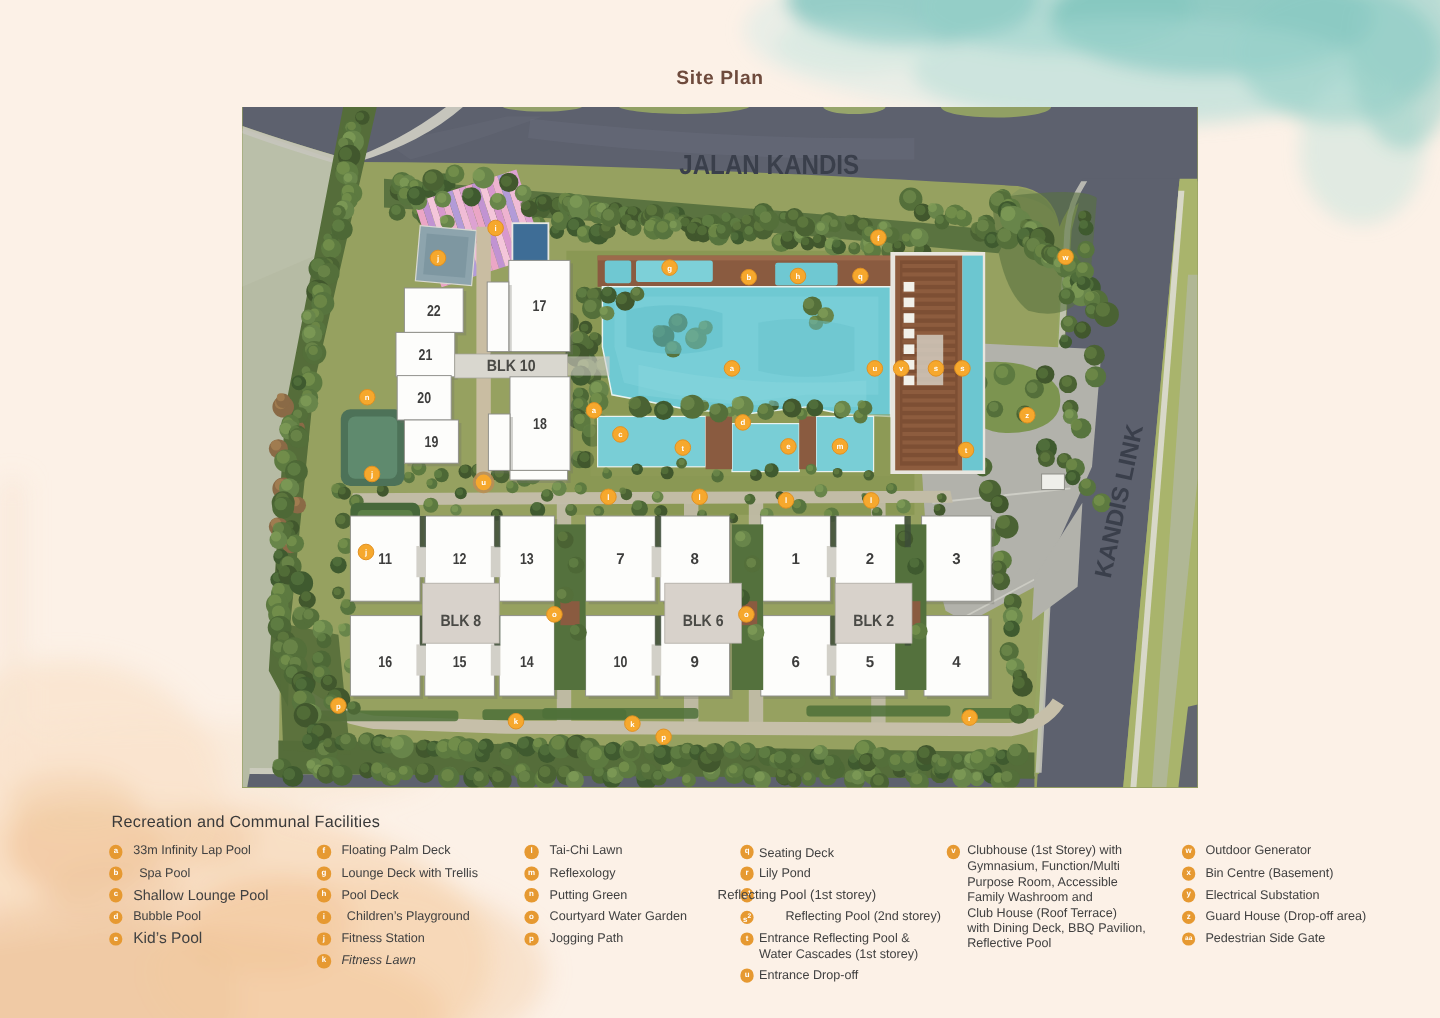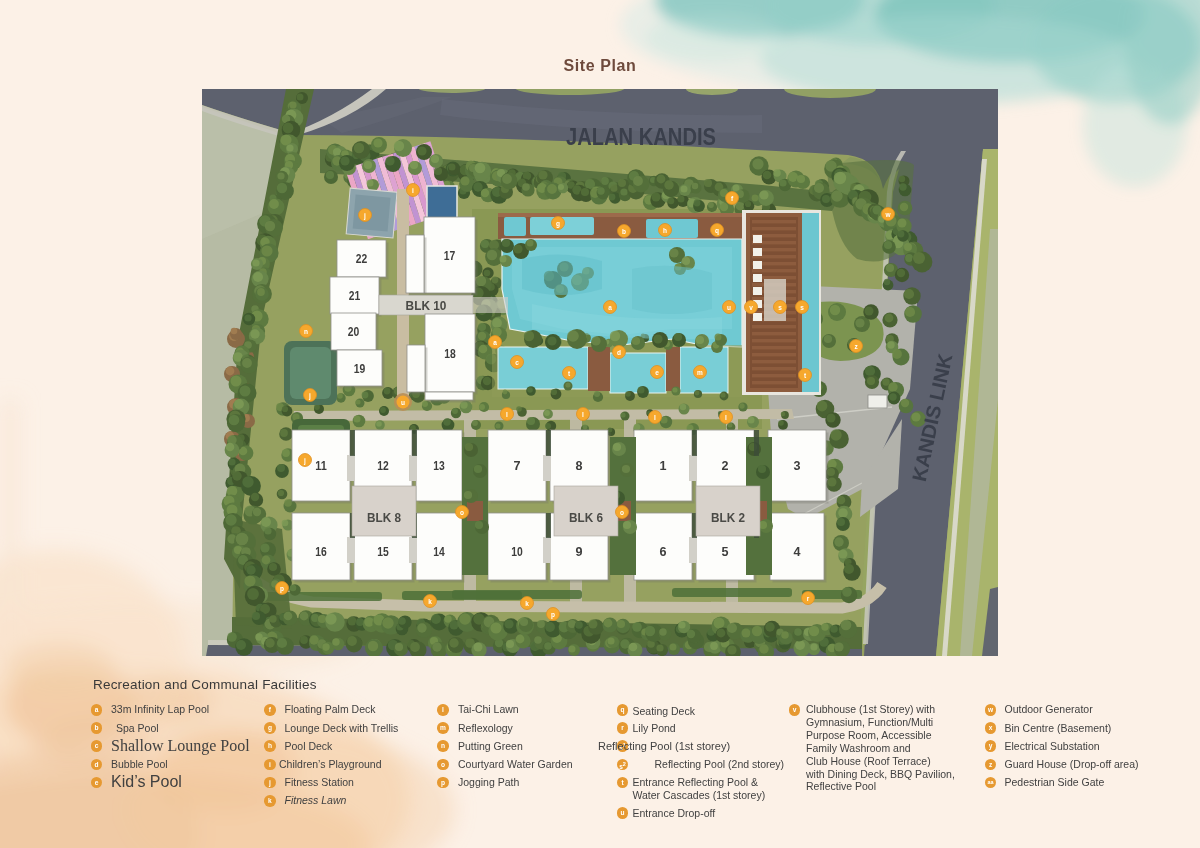--- a/index.html
+++ b/index.html
@@ -1513,33 +1513,33 @@
       <text x="524" y="330.5" font-size="6.5" fill="#fff" text-anchor="middle" style="font-family:'Liberation Sans';font-weight:bold">l</text>
       <text x="439" y="56" font-size="23" fill="#3a3f4b" text-anchor="middle" style="font-family:'Liberation Sans';font-weight:bold" textLength="150" lengthAdjust="spacingAndGlyphs">JALAN KANDIS</text>
       <text x="737" y="330" font-size="20" fill="#3a3f4b" text-anchor="middle" transform="rotate(-78 737 330)" style="font-family:'Liberation Sans';font-weight:bold" textLength="130" lengthAdjust="spacingAndGlyphs">KANDIS LINK</text>
     </svg></div>
 <div style="position:absolute;left:93px;top:677px;font-size:13.5px;color:#393939;letter-spacing:0.2px;">Recreation and Communal Facilities</div>
 <div style="position:absolute;left:90.8px;top:704.0px;width:11.5px;height:11.5px;border-radius:50%;background:#e69931;color:#fff;font-size:6.6px;font-weight:bold;text-align:center;line-height:11.5px;">a</div>
 <div style="position:absolute;left:111.0px;top:703.3px;font-size:10.5px;line-height:12.85px;color:#414141;white-space:nowrap;">33m Infinity Lap Pool</div>
 <div style="position:absolute;left:90.8px;top:722.2px;width:11.5px;height:11.5px;border-radius:50%;background:#e69931;color:#fff;font-size:6.6px;font-weight:bold;text-align:center;line-height:11.5px;">b</div>
 <div style="position:absolute;left:116px;top:721.5px;font-size:10.5px;line-height:12.85px;color:#414141;white-space:nowrap;">Spa Pool</div>
 <div style="position:absolute;left:90.8px;top:740.4px;width:11.5px;height:11.5px;border-radius:50%;background:#e69931;color:#fff;font-size:6.6px;font-weight:bold;text-align:center;line-height:11.5px;">c</div>
-<div style="position:absolute;left:111.0px;top:739.7px;font-size:16px;line-height:12.85px;color:#414141;white-space:nowrap;font-family:Liberation Serif, serif;">Shallow Lounge Pool</div>
+<div style="position:absolute;left:111.0px;top:739.7px;font-size:12px;line-height:12.85px;color:#414141;white-space:nowrap;">Shallow Lounge Pool</div>
 <div style="position:absolute;left:90.8px;top:758.6px;width:11.5px;height:11.5px;border-radius:50%;background:#e69931;color:#fff;font-size:6.6px;font-weight:bold;text-align:center;line-height:11.5px;">d</div>
 <div style="position:absolute;left:111.0px;top:758.0px;font-size:10.5px;line-height:12.85px;color:#414141;white-space:nowrap;">Bubble Pool</div>
 <div style="position:absolute;left:90.8px;top:776.9px;width:11.5px;height:11.5px;border-radius:50%;background:#e69931;color:#fff;font-size:6.6px;font-weight:bold;text-align:center;line-height:11.5px;">e</div>
-<div style="position:absolute;left:111.0px;top:776.2px;font-size:16px;line-height:12.85px;color:#414141;white-space:nowrap;">Kid’s Pool</div>
+<div style="position:absolute;left:111.0px;top:776.2px;font-size:13px;line-height:12.85px;color:#414141;white-space:nowrap;">Kid’s Pool</div>
 <div style="position:absolute;left:264.2px;top:704.0px;width:11.5px;height:11.5px;border-radius:50%;background:#e69931;color:#fff;font-size:6.6px;font-weight:bold;text-align:center;line-height:11.5px;">f</div>
 <div style="position:absolute;left:284.5px;top:703.3px;font-size:10.5px;line-height:12.85px;color:#414141;white-space:nowrap;">Floating Palm Deck</div>
 <div style="position:absolute;left:264.2px;top:722.2px;width:11.5px;height:11.5px;border-radius:50%;background:#e69931;color:#fff;font-size:6.6px;font-weight:bold;text-align:center;line-height:11.5px;">g</div>
 <div style="position:absolute;left:284.5px;top:721.5px;font-size:10.5px;line-height:12.85px;color:#414141;white-space:nowrap;">Lounge Deck with Trellis</div>
 <div style="position:absolute;left:264.2px;top:740.4px;width:11.5px;height:11.5px;border-radius:50%;background:#e69931;color:#fff;font-size:6.6px;font-weight:bold;text-align:center;line-height:11.5px;">h</div>
 <div style="position:absolute;left:284.5px;top:739.7px;font-size:10.5px;line-height:12.85px;color:#414141;white-space:nowrap;">Pool Deck</div>
 <div style="position:absolute;left:264.2px;top:758.6px;width:11.5px;height:11.5px;border-radius:50%;background:#e69931;color:#fff;font-size:6.6px;font-weight:bold;text-align:center;line-height:11.5px;">i</div>
-<div style="position:absolute;left:279px;top:758.0px;font-size:10.5px;line-height:12.85px;color:#414141;white-space:nowrap;">Children’s Playground</div>
+<div style="position:absolute;left:289px;top:758.0px;font-size:10.5px;line-height:12.85px;color:#414141;white-space:nowrap;">Children’s Playground</div>
 <div style="position:absolute;left:264.2px;top:776.9px;width:11.5px;height:11.5px;border-radius:50%;background:#e69931;color:#fff;font-size:6.6px;font-weight:bold;text-align:center;line-height:11.5px;">j</div>
 <div style="position:absolute;left:284.5px;top:776.2px;font-size:10.5px;line-height:12.85px;color:#414141;white-space:nowrap;">Fitness Station</div>
 <div style="position:absolute;left:264.2px;top:795.1px;width:11.5px;height:11.5px;border-radius:50%;background:#e69931;color:#fff;font-size:6.6px;font-weight:bold;text-align:center;line-height:11.5px;">k</div>
 <div style="position:absolute;left:284.5px;top:794.4px;font-size:10.5px;line-height:12.85px;color:#414141;white-space:nowrap;font-style:italic;">Fitness Lawn</div>
 <div style="position:absolute;left:437.2px;top:704.0px;width:11.5px;height:11.5px;border-radius:50%;background:#e69931;color:#fff;font-size:6.6px;font-weight:bold;text-align:center;line-height:11.5px;">l</div>
 <div style="position:absolute;left:458.0px;top:703.3px;font-size:10.5px;line-height:12.85px;color:#414141;white-space:nowrap;">Tai-Chi Lawn</div>
 <div style="position:absolute;left:437.2px;top:722.2px;width:11.5px;height:11.5px;border-radius:50%;background:#e69931;color:#fff;font-size:6.6px;font-weight:bold;text-align:center;line-height:11.5px;">m</div>
 <div style="position:absolute;left:458.0px;top:721.5px;font-size:10.5px;line-height:12.85px;color:#414141;white-space:nowrap;">Reflexology</div>
 <div style="position:absolute;left:437.2px;top:740.4px;width:11.5px;height:11.5px;border-radius:50%;background:#e69931;color:#fff;font-size:6.6px;font-weight:bold;text-align:center;line-height:11.5px;">n</div>
 <div style="position:absolute;left:458.0px;top:739.7px;font-size:10.5px;line-height:12.85px;color:#414141;white-space:nowrap;">Putting Green</div>

